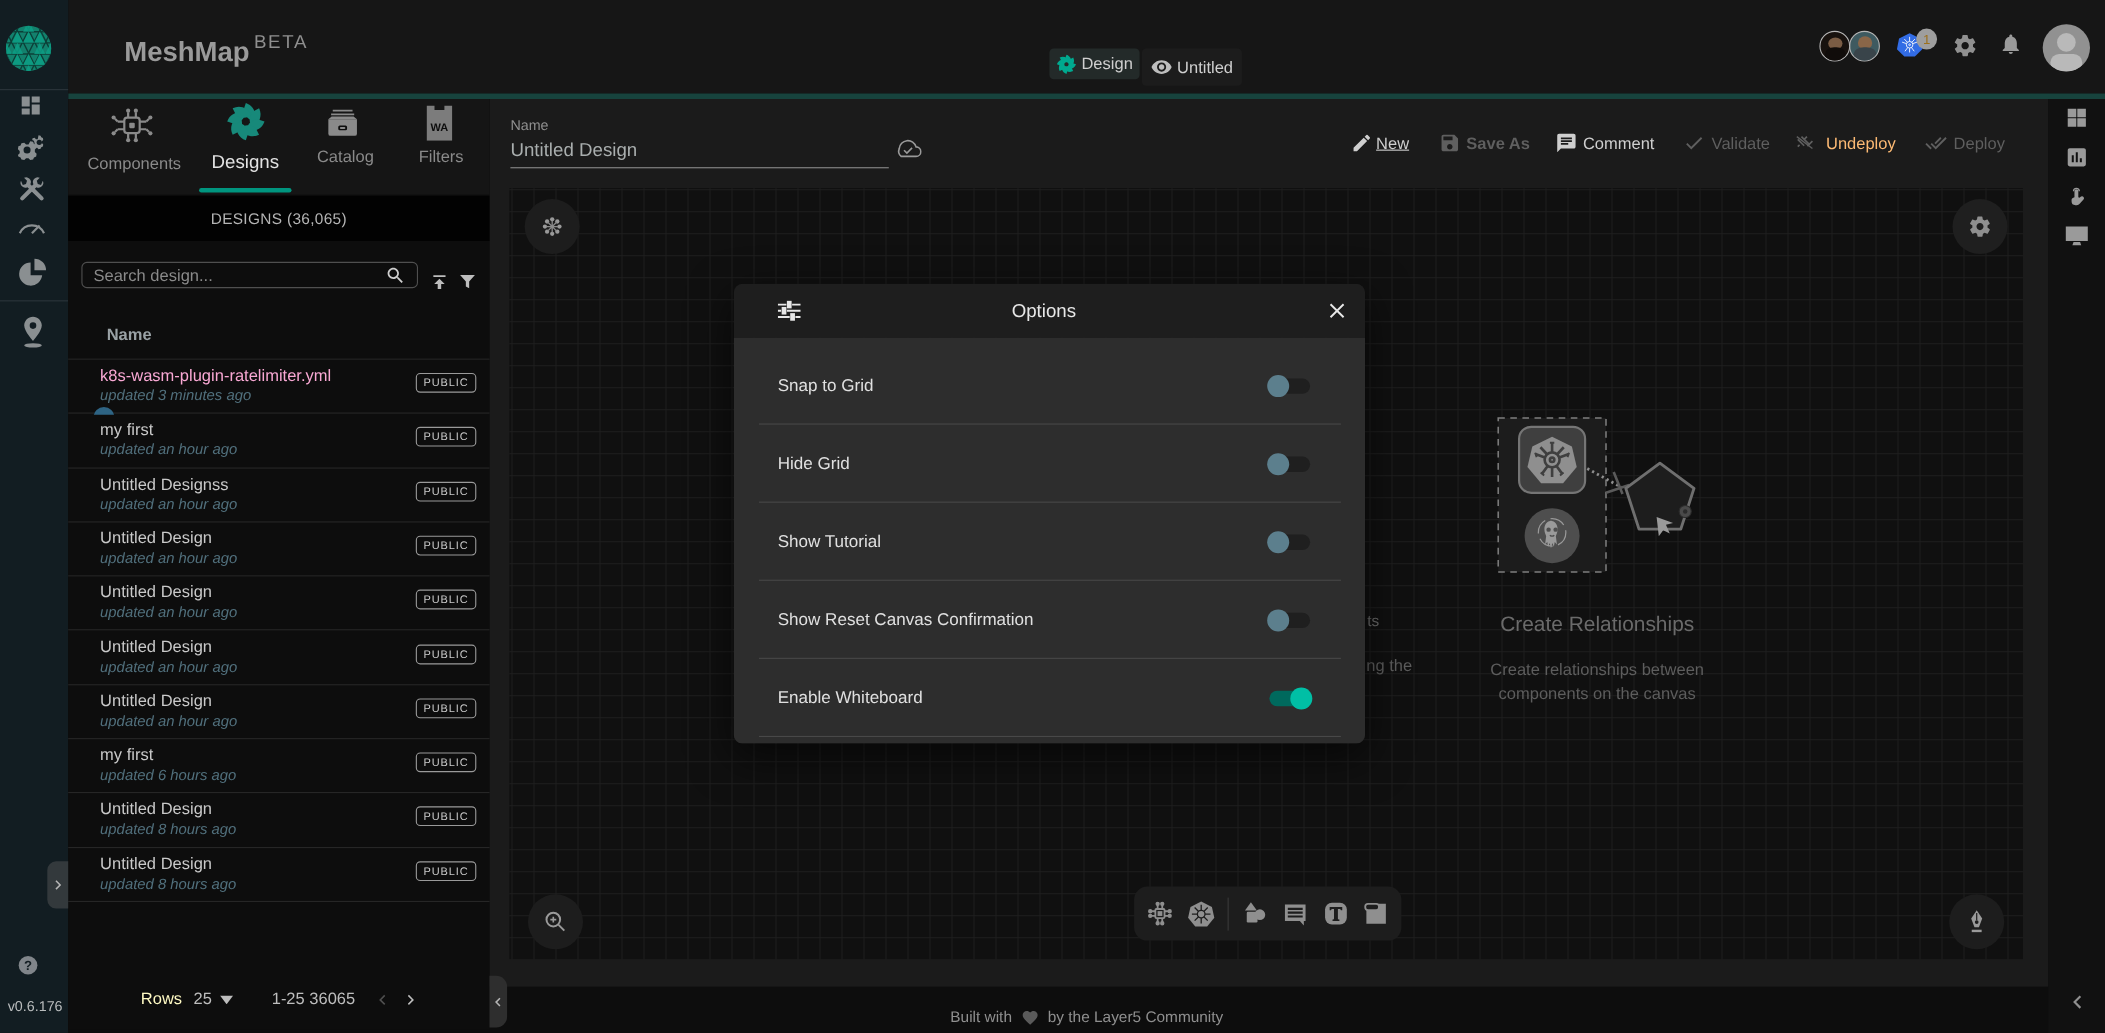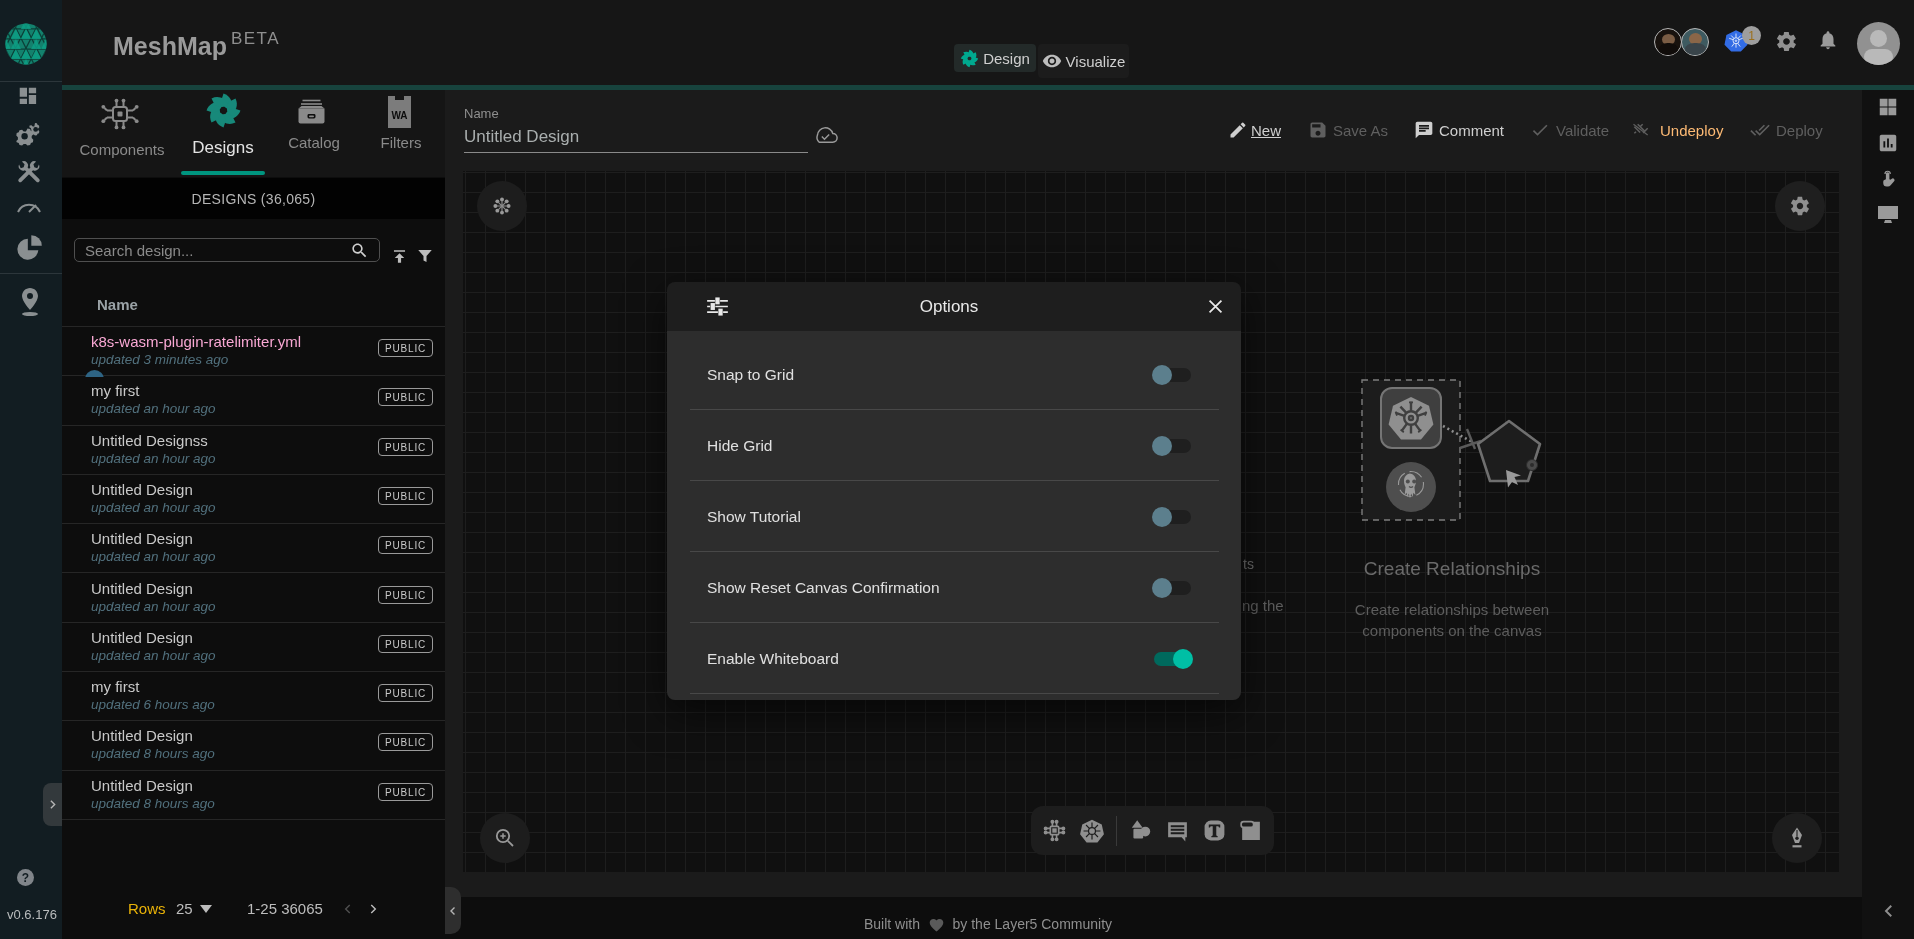--- a/index.html
+++ b/index.html
@@ -26,21 +26,21 @@
         <use href="#petal" transform="rotate(270)"></use>
     <use href="#petal" transform="rotate(315)"></use>
   </g>
     </svg>
   <span style="font-size:15px;color:#cfcfcf;">Design</span>
 </div>
 <div class="abs" style="left:1038px;top:44px;width:91px;height:34px;background:#1c1c1c;border-radius:4px;display:flex;align-items:center;justify-content:center;">
   <svg width="20" height="20" viewBox="0 0 24 24" style="margin-right:4px;">
       <path fill="#bdbdbd" d="M12 4.5C7 4.5 2.7 7.6 1 12c1.7 4.4 6 7.5 11 7.5s9.3-3.1 11-7.5c-1.7-4.4-6-7.5-11-7.5zM12 17c-2.8 0-5-2.2-5-5s2.2-5 5-5 5 2.2 5 5-2.2 5-5 5zm0-8c-1.7 0-3 1.3-3 3s1.3 3 3 3 3-1.3 3-3-1.3-3-3-3z"></path>
     </svg>
-  <span style="font-size:15px;color:#cfcfcf;">Visualize</span>
+  <span style="font-size:15px;color:#cfcfcf;">Untitled</span>
 </div>
 
 <div class="abs" style="left:1654px;top:28px;width:28px;height:28px;border-radius:50%;background:#18120e;border:1px solid #b5b5b5;z-index:2;overflow:hidden;">
   <div style="position:absolute;left:7px;top:5px;width:13px;height:11px;border-radius:50%;background:#7a5c44;"></div>
   <div style="position:absolute;left:4px;top:14px;width:19px;height:14px;border-radius:45%;background:#100c0a;"></div>
 </div>
 <div class="abs" style="left:1681px;top:28px;width:28px;height:28px;border-radius:50%;background:#3e5a60;border:1px solid #b5b5b5;z-index:1;overflow:hidden;">
   <div style="position:absolute;left:7px;top:4px;width:13px;height:12px;border-radius:50%;background:#8a6648;"></div>
   <div style="position:absolute;left:3px;top:14px;width:21px;height:14px;border-radius:45%;background:#39444a;"></div>
 </div>
@@ -147,21 +147,21 @@
     <path fill="none" stroke="#9a9a9a" stroke-width="1.4" d="M8.5 9.5l2.5 2.5 4.5-4.5"></path>
   </svg>
 
 <svg class="abs" style="left:1228px;top:120px;" width="20" height="20" viewBox="0 0 24 24">
     <path fill="#cfcfcf" d="M3 17.25V21h3.75L17.81 9.94l-3.75-3.75L3 17.25zM20.71 7.04c.39-.39.39-1.02 0-1.41l-2.34-2.34a.9959.9959 0 0 0-1.41 0l-1.83 1.83 3.75 3.75 1.83-1.83z"></path>
   </svg>
 <div class="abs" style="left:1251px;top:122px;font-size:15px;color:#cfcfcf;text-decoration:underline;">New</div>
 <svg class="abs" style="left:1308px;top:120px;" width="20" height="20" viewBox="0 0 24 24">
     <path fill="#5f5f5f" d="M17 3H5c-1.11 0-2 .9-2 2v14c0 1.1.89 2 2 2h14c1.1 0 2-.9 2-2V7l-4-4zm-5 16c-1.66 0-3-1.34-3-3s1.34-3 3-3 3 1.34 3 3-1.34 3-3 3zm3-10H5V5h10v4z"></path>
   </svg>
-<div class="abs" style="left:1333px;top:122px;font-size:15px;color:#5f5f5f;">Save As</div>
+<div class="abs" style="left:1333px;top:122px;font-size:15px;color:#5f5f5f;font-weight:bold;">Save As</div>
 <svg class="abs" style="left:1414px;top:120px;" width="20" height="20" viewBox="0 0 24 24">
     <path fill="#cfcfcf" d="M20 2H4c-1.1 0-2 .9-2 2v18l4-4h14c1.1 0 2-.9 2-2V4c0-1.1-.9-2-2-2zM6 9h12v2H6V9zm8 5H6v-2h8v2zm4-6H6V6h12v2z"></path>
   </svg>
 <div class="abs" style="left:1439px;top:122px;font-size:15px;color:#cfcfcf;">Comment</div>
 <svg class="abs" style="left:1530px;top:120px;" width="20" height="20" viewBox="0 0 24 24">
     <path fill="#5f5f5f" d="M9 16.17L4.83 12l-1.42 1.41L9 19 21 7l-1.41-1.41z"></path>
   </svg>
 <div class="abs" style="left:1556px;top:122px;font-size:15px;color:#5f5f5f;">Validate</div>
 <svg class="abs" style="left:1630px;top:120px;" width="22" height="20" viewBox="0 0 24 24">
     <g stroke="#5f5f5f" stroke-width="1.8" fill="none">
@@ -447,21 +447,21 @@
 <div class="abs" style="left:62px;top:770.7px;width:383px;height:49.3px;border-bottom:1px solid #262626;">
       <div style="position:absolute;left:29px;top:6px;font-size:15px;color:#c9c9c9;">Untitled Design</div>
       <div style="position:absolute;left:29px;top:25px;font-size:13.5px;font-style:italic;color:#51707d;">updated 8 hours ago</div>
       <div style="position:absolute;right:12px;top:12px;border:1px solid #9a9a9a;border-radius:4px;padding:3px 6px 2px;font-size:10px;letter-spacing:0.8px;color:#c9c9c9;">PUBLIC</div>
     </div>
 </div>
 <div class="abs" style="left:84px;top:369px;width:21px;height:8px;overflow:hidden;z-index:3;">
   <div style="position:absolute;left:1px;top:1px;width:19px;height:19px;border-radius:50%;background:#2e6484;"></div>
 </div>
 
-<div class="abs" style="left:128px;top:900px;font-size:15px;color:#eab308;">Rows</div>
+<div class="abs" style="left:128px;top:900px;font-size:15px;color:#fef9c3;">Rows</div>
 <div class="abs" style="left:176px;top:900px;font-size:15px;color:#bdbdbd;">25</div>
 <svg class="abs" style="left:200px;top:905px;" width="12" height="8" viewBox="0 0 12 8">
     <path fill="#bdbdbd" d="M0 0h12L6 8z"></path>
   </svg>
 <div class="abs" style="left:247px;top:900px;font-size:15px;color:#bdbdbd;">1-25 36065</div>
 <svg class="abs" style="left:341px;top:901px;" width="14" height="16" viewBox="0 0 24 24">
     <path fill="none" stroke="#4f4f4f" stroke-width="2.4" d="M15 5l-7 7 7 7"></path>
   </svg>
 <svg class="abs" style="left:366px;top:901px;" width="14" height="16" viewBox="0 0 24 24">
     <path fill="none" stroke="#bdbdbd" stroke-width="2.4" d="M9 5l7 7-7 7"></path>
@@ -471,21 +471,21 @@
   <svg width="13" height="15" viewBox="0 0 24 24">
       <path fill="none" stroke="#b5b5b5" stroke-width="2.6" d="M9 5l7 7-7 7"></path>
     </svg>
 </div>
 <div class="abs" style="left:445px;top:887px;width:16px;height:47px;background:#2e2e2e;border-radius:0 10px 10px 0;display:flex;align-items:center;justify-content:center;">
   <svg width="12" height="14" viewBox="0 0 24 24">
       <path fill="none" stroke="#b5b5b5" stroke-width="2.8" d="M15 5l-7 7 7 7"></path>
     </svg>
 </div>
 
-<div class="abs" style="left:667px;top:258px;width:574px;height:418px;border-radius:8px;overflow:hidden;box-shadow:0 12px 40px rgba(0,0,0,0.6);margin-top:24px;">
+<div class="abs" style="left:667px;top:258px;width:574px;height:418px;border-radius:8px;overflow:hidden;box-shadow:0 12px 40px rgba(0,0,0,0.6);">
   <div style="height:49px;background:#1e1e1e;position:relative;display:flex;align-items:center;justify-content:center;">
     <svg style="position:absolute;left:40px;" width="21" height="19" viewBox="0 0 24 22">
         <g stroke="#e8e8e8" stroke-width="2" fill="none">
           <path d="M0 4.5h9M15 4.5h9M0 11h3.5M9.5 11h14.5M0 17.5h12.5M18.5 17.5H24"></path>
         </g>
         <g fill="#e8e8e8">
           <rect x="9.5" y="0.5" width="5" height="8"></rect>
           <rect x="4" y="7" width="5" height="8"></rect>
           <rect x="13" y="13.5" width="5" height="8"></rect>
         </g>

